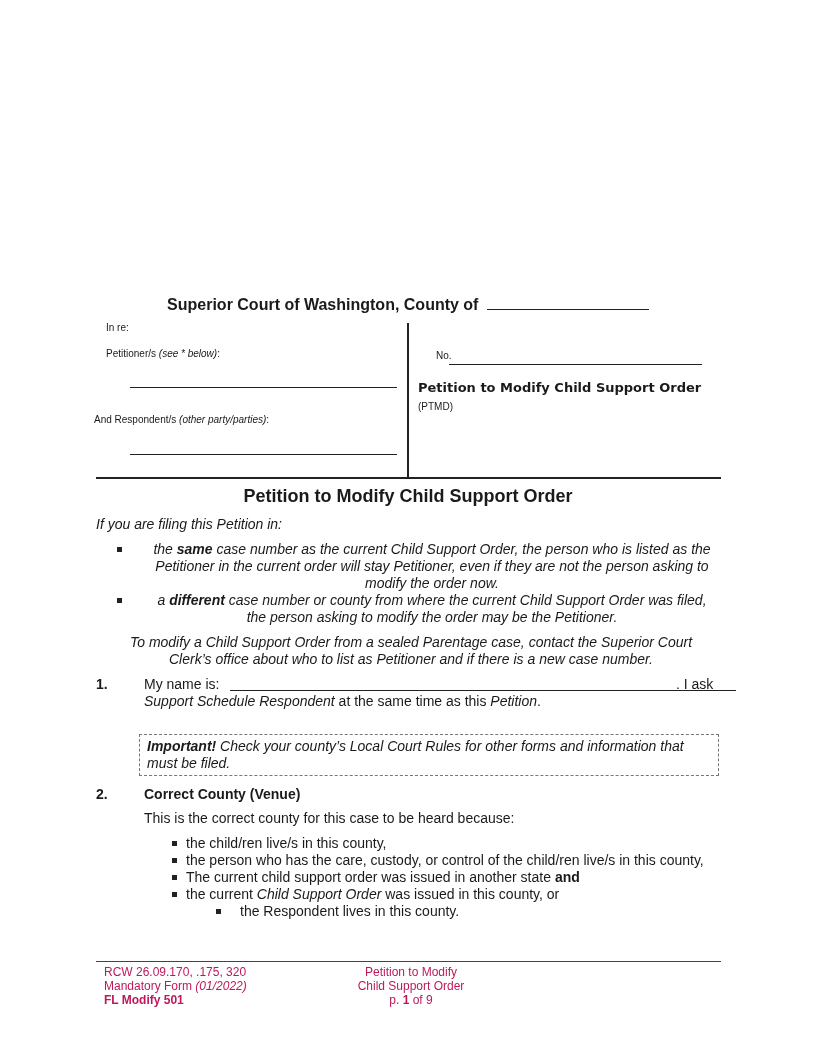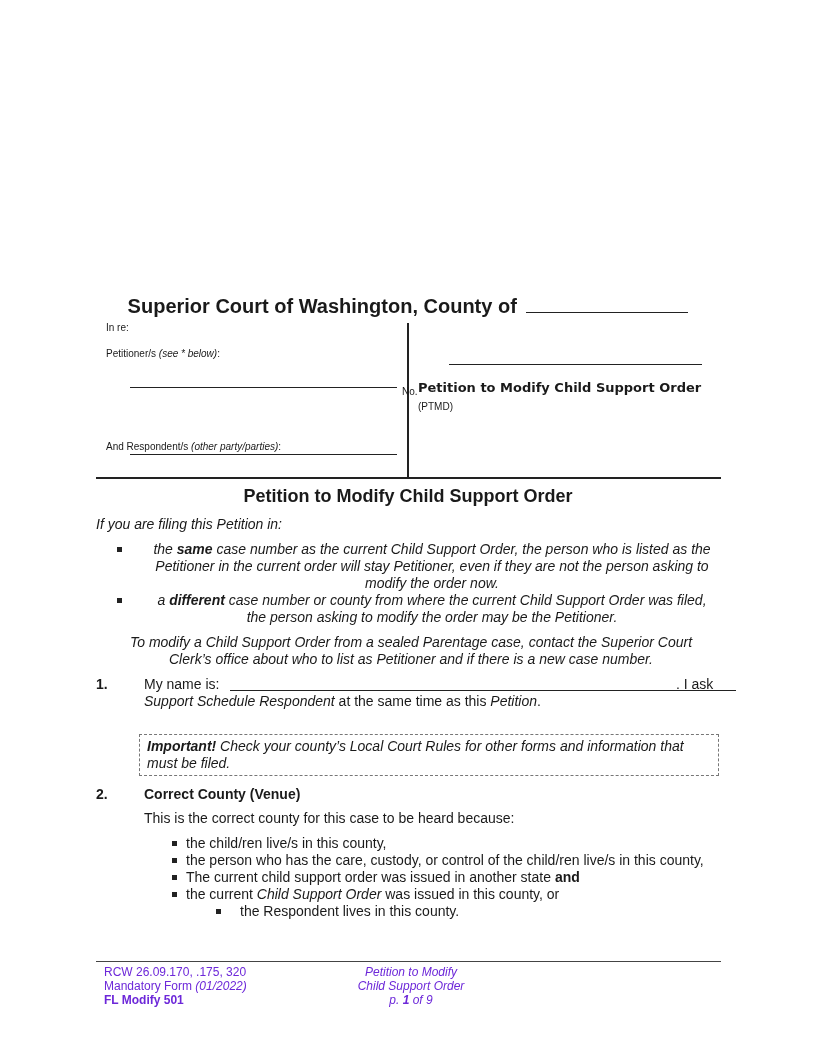--- a/index.html
+++ b/index.html
@@ -1,60 +1,60 @@
 <!DOCTYPE html>
 <html><head>
 <meta charset="utf-8">
 <style>
   html, body { margin: 0; padding: 0; background: #ffffff; }
   body { width: 816px; height: 1056px; position: relative; overflow: hidden;
          font-family: "Liberation Sans", sans-serif; color: #1a1a1a; font-size: 14px; }
   .abs { position: absolute; }
-  .court-title { left: 0; width: 816px; top: 295px; text-align: center; font-weight: bold; font-size: 20px; }
+  .court-title { left: 0; width: 816px; top: 295px; text-align: center; font-weight: bold; font-size: 16px; }
   .court-title .blank { display: inline-block; width: 162px; border-bottom: 1px solid #222; height: 14px; vertical-align: baseline; margin-left: 4px; }
   .caption-vline { left: 407px; top: 323px; width: 2px; height: 155px; background: #222; }
   .caption-hline { left: 96px; top: 477px; width: 625px; height: 2px; background: #222; }
   .cap-text { font-size: 10px; }
   .blank-line { height: 1px; background: #222; }
   .right-title { font-family: "DejaVu Sans", sans-serif; font-weight: bold; font-size: 13px; }
   .main-title { left: 0; width: 816px; top: 486px; text-align: center; font-weight: bold; font-size: 18px; }
   .it { font-style: italic; text-align: center; }
   .b { font-weight: bold; }
   .para { font-size: 14px; line-height: 17px; }
   .sq { position: absolute; width: 5px; height: 5px; background: #222; }
   .num { font-weight: bold; font-size: 14px; }
   .important-box { left: 139px; top: 734px; width: 580px; height: 42px; border: 1px dashed #777; box-sizing: border-box; padding: 3px 7px; font-style: italic; font-size: 14px; line-height: 17px; }
   .footer-line { left: 96px; top: 961px; width: 625px; height: 1px; background: #444; }
-  .footer { font-size: 12px; line-height: 14px; color: #6d28d9; }
+  .footer { font-size: 12px; line-height: 14px; color: #be185d; }
 </style>
 </head>
 <body>
 
 <div class="abs court-title">
   <span>Superior Court of Washington, County of</span>
   <span class="blank"></span>
 </div>
 
 <div class="abs cap-text" style="left:106px; top:322px;">In re:</div>
 
 <div class="abs cap-text" style="left:106px; top:348px;">
   <span>Petitioner/s</span>
   <span class="it">(see * below)</span><span>:</span>
 </div>
 <div class="abs blank-line" style="left:130px; top:387px; width:267px;"></div>
 
-<div class="abs cap-text" style="left:106px; top:414px;margin-top:27px;">
+<div class="abs cap-text" style="left:94px; top:414px;">
   <span>And Respondent/s</span>
   <span class="it">(other party/parties)</span><span>:</span>
 </div>
 <div class="abs blank-line" style="left:130px; top:454px; width:267px;"></div>
 
 <div class="abs caption-vline"></div>
 
-<div class="abs cap-text" style="left:402px; top:350px;margin-top:36px;">No.</div>
+<div class="abs cap-text" style="left:436px; top:350px;">No.</div>
 <div class="abs blank-line" style="left:449px; top:364px; width:253px;"></div>
 
 <div class="abs right-title" style="left:418px; top:380px;">Petition to Modify Child Support Order</div>
 <div class="abs cap-text" style="left:418px; top:401px;">(PTMD)</div>
 
 <div class="abs caption-hline"></div>
 
 <div class="abs main-title">Petition to Modify Child Support Order</div>
 
 <div class="abs para it" style="left:96px; top:516px;">If you are filing this Petition in:</div>
@@ -121,17 +121,17 @@
     <span>the Respondent lives in this county.</span>
   </div>
 </div>
 
 <div class="abs footer-line"></div>
 <div class="abs footer" style="left:104px; top:965px;">
   <div>RCW 26.09.170, .175, 320</div>
   <div><span>Mandatory Form </span><span class="it">(01/2022)</span></div>
   <div class="b">FL Modify 501</div>
 </div>
-<div class="abs footer" style="left:330px; width:162px; top:965px; text-align:center;font-style:italic;">
+<div class="abs footer" style="left:330px; width:162px; top:965px; text-align:center;">
   <div>Petition to Modify</div>
   <div>Child Support Order</div>
   <div><span>p. </span><span class="b">1</span><span> of 9</span></div>
 </div>
 
 </body></html>

